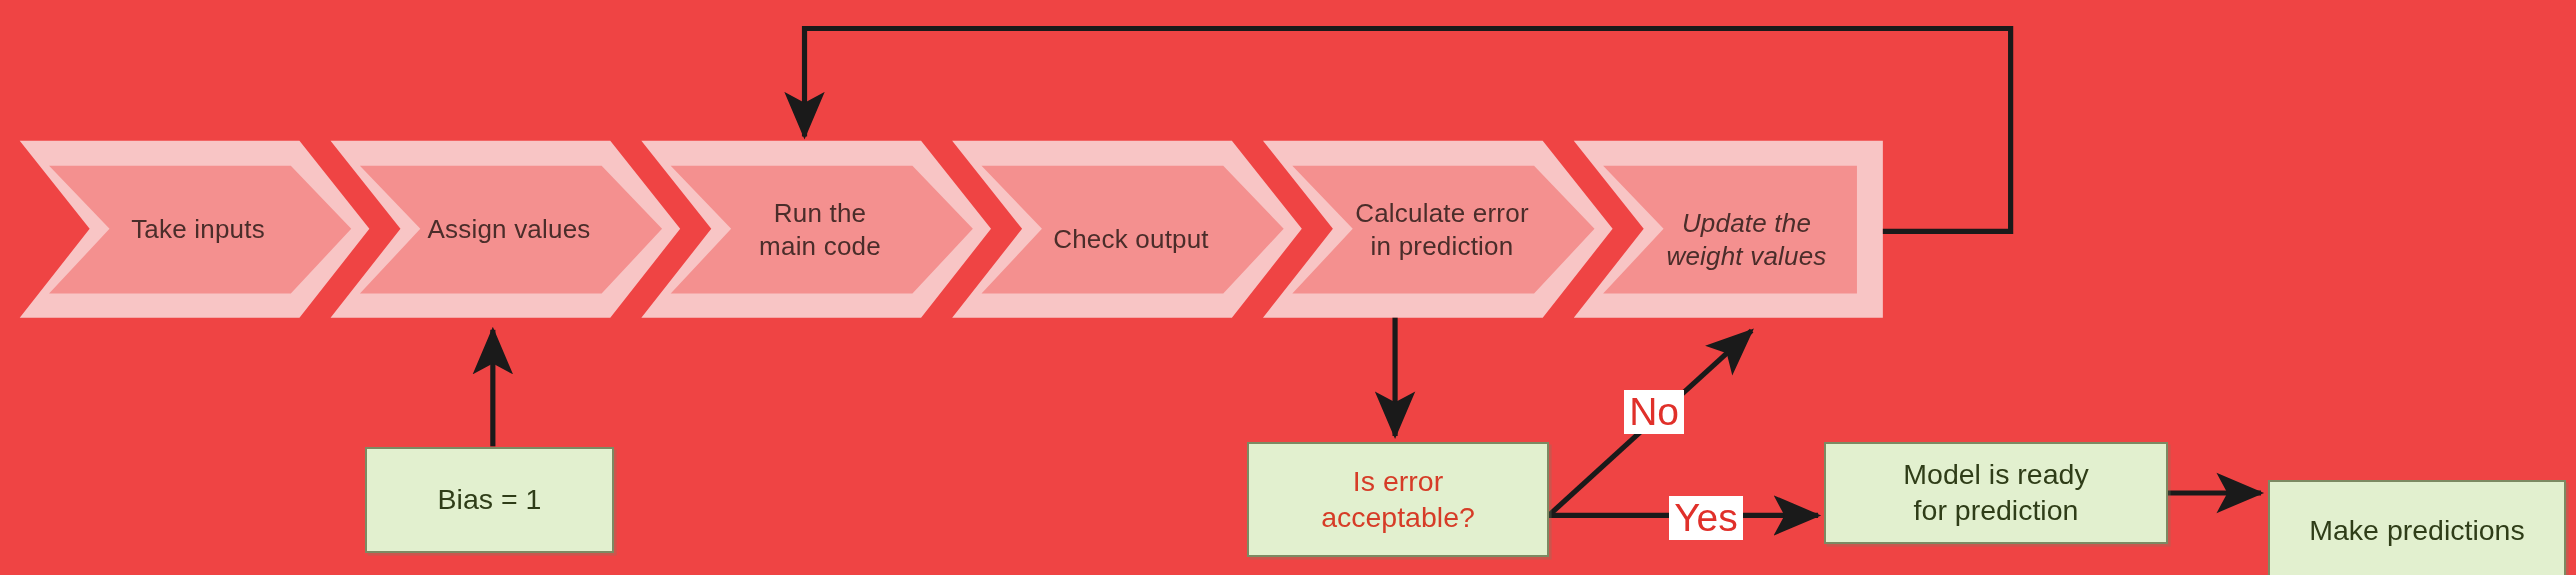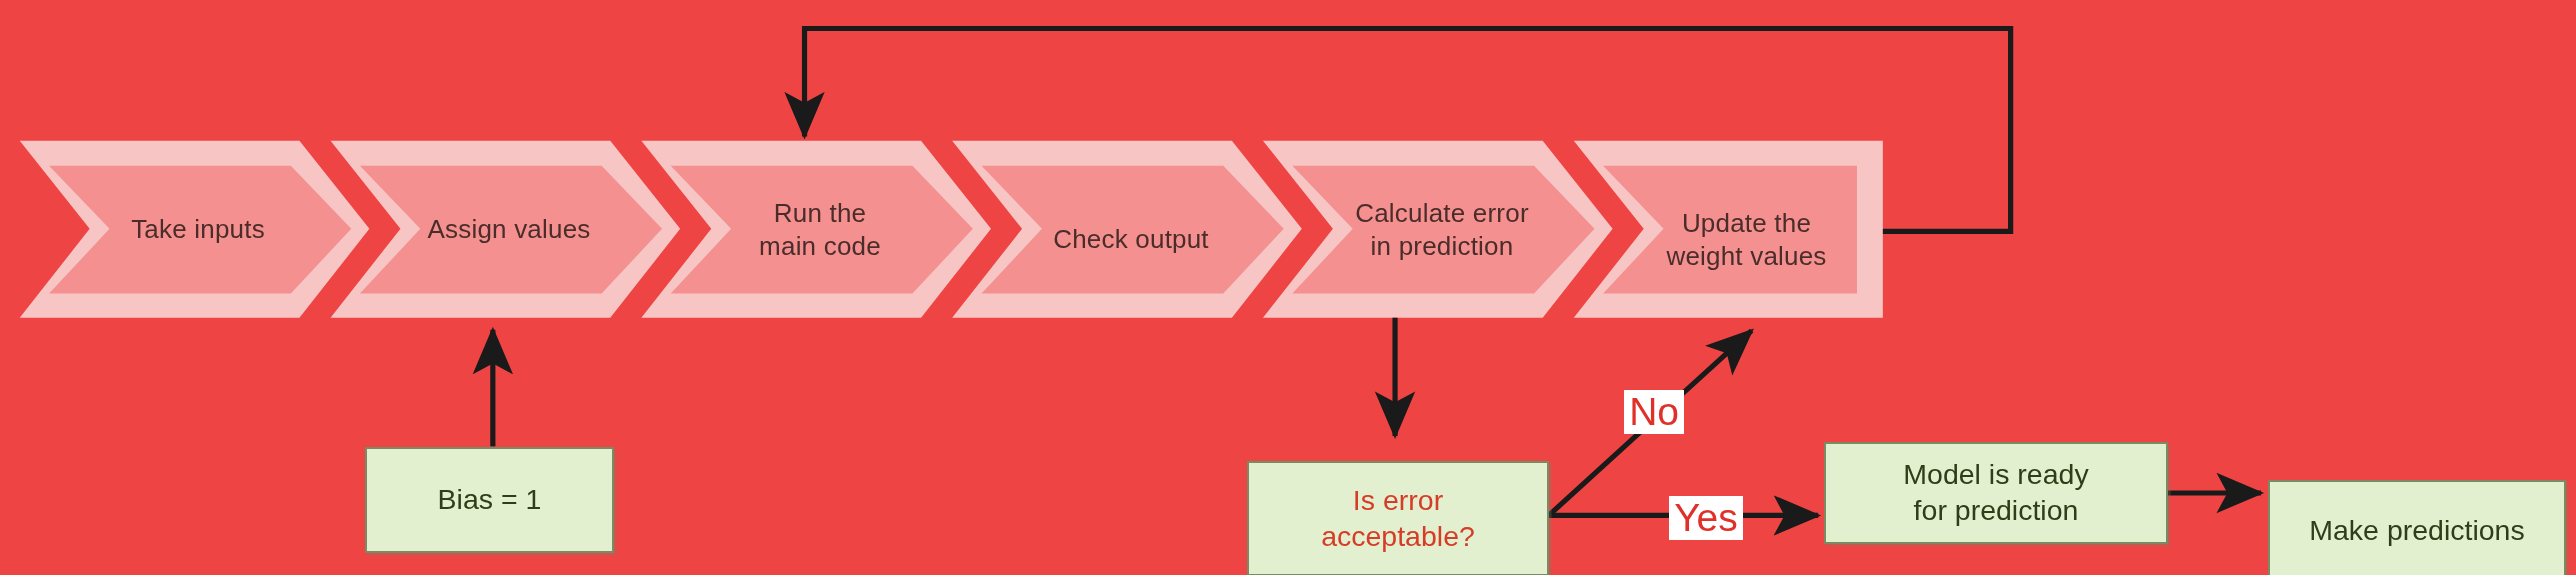--- a/index.html
+++ b/index.html
@@ -132,26 +132,26 @@
   <div class="chev-label" style="left:371px; top:166px; width:276px; height:128px;">Assign values</div>
 
   <div class="chev-label" style="left:682px; top:166px; width:276px; height:128px;">Run the
 main code</div>
 
   <div class="chev-label" style="left:993px; top:166px; width:276px; height:148px;">Check output</div>
 
   <div class="chev-label" style="left:1304px; top:166px; width:276px; height:128px;">Calculate error
 in prediction</div>
 
-  <div class="chev-label" style="left:1617px; top:166px; width:259px; height:148px;">Update the
+  <div class="chev-label" style="left:1617px; top:166px; width:259px; height:148px;font-style:italic;">Update the
 weight values</div>
 
   <div class="gbox" style="left:365px; top:447px; width:249px; height:106px;">Bias = 1</div>
 
-  <div class="gbox red-text" style="left:1247px; top:442px; width:302px; height:115px;margin-top:19px;">Is error
+  <div class="gbox red-text" style="left:1247px; top:442px; width:302px; height:115px;">Is error
 acceptable?</div>
 
   <div class="gbox" style="left:1824px; top:442px; width:344px; height:102px;">Model is ready
 for prediction</div>
 
   <div class="gbox overflow-text" style="left:2268px; top:442px; width:298px; height:102px;">Make predictions</div>
 
   <div class="edge-label" style="left:1624px; top:390px;">No</div>
 
   <div class="edge-label" style="left:1669px; top:496px;">Yes</div>

